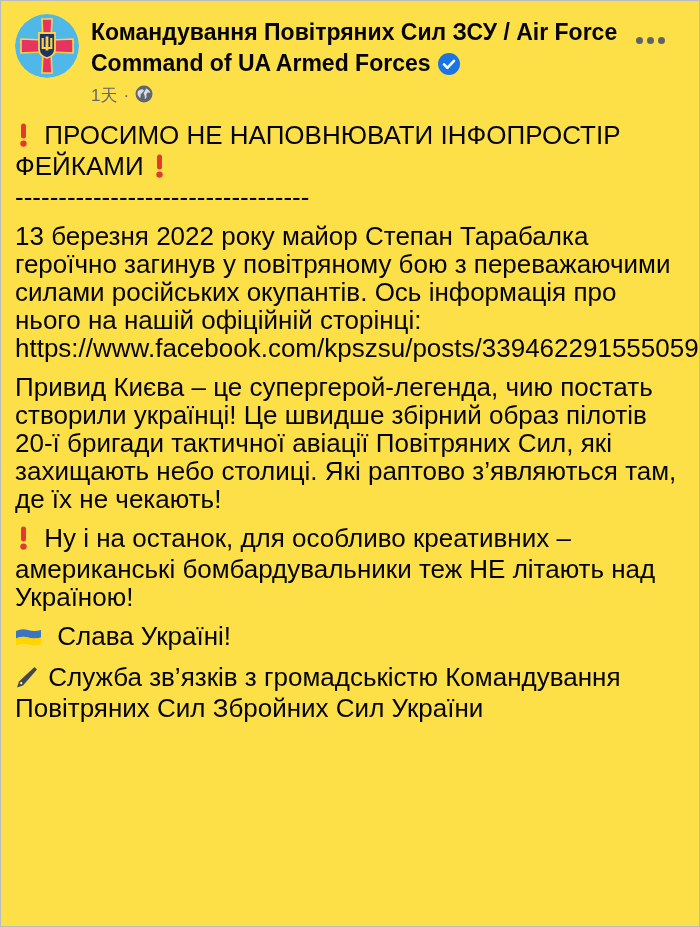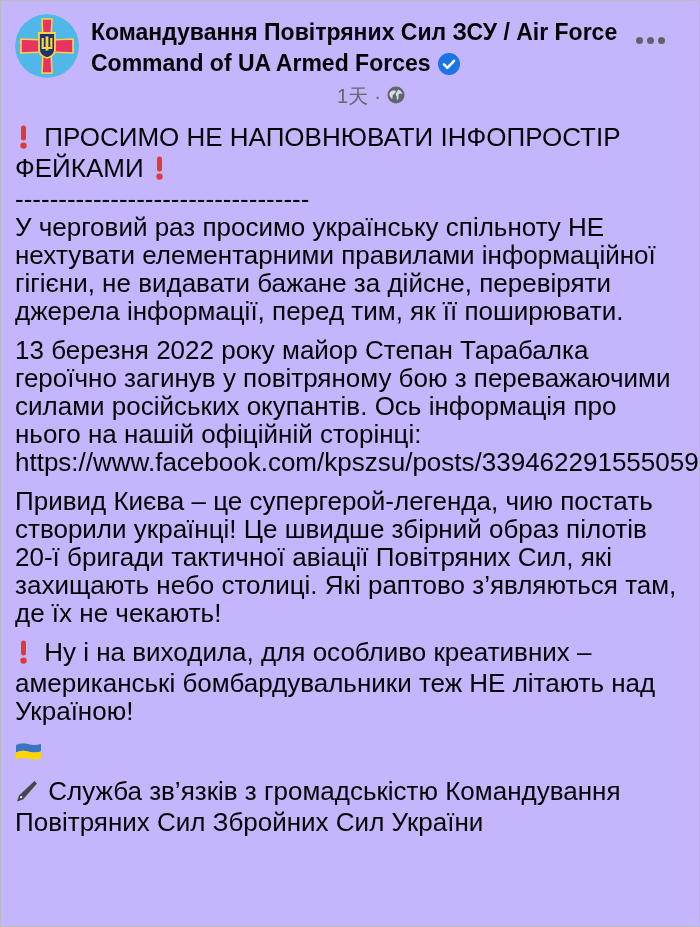--- a/index.html
+++ b/index.html
@@ -2,32 +2,32 @@
 <html style="--text: #050505; --muted: #65676b; --red: #e23a33; --verified: #1b74e4; --border: #b9bdc2;"><head>
 <meta charset="utf-8">
 <style>
   :root{
     --text:#050505; --muted:#65676b; --red:#e23a33; --verified:#1b74e4;
     --border:#b9bdc2;
   }
   *{box-sizing:border-box; margin:0; padding:0;}
   body{background:#fff; font-family:"Liberation Sans","DejaVu Sans",sans-serif;}
   .card{
-    width:700px; height:927px; background:#c4b5fd;
+    width:700px; height:927px; background:#fde047;
     border:1px solid var(--border); overflow:hidden; position:relative;
   }
   
   .header{display:flex; align-items:flex-start; padding:13px 16px 0 14px; position:relative;}
   .avatar{width:64px; height:64px; border-radius:50%; overflow:hidden; flex:0 0 64px; cursor:pointer;}
   .header-text{margin-left:12px; padding-top:3px; max-width:560px;}
   .page-name{
     font-size:23px; font-weight:700; color:var(--text); line-height:31px; cursor:pointer;
   }
   .verified{display:inline-block; vertical-align:-4px; margin-left:7px;}
-  .meta{margin-top:4px; font-size:20px; color:var(--muted); display:flex; align-items:center; gap:6px;justify-content:center;}
+  .meta{margin-top:4px; font-size:17px; color:var(--muted); display:flex; align-items:center; gap:6px;}
   .meta .ts{cursor:pointer;}
   .globe{display:inline-block; margin-top:2px;}
   .more{
     position:absolute; right:28px; top:30px; display:flex; gap:4px; padding:6px; cursor:pointer;
   }
   .more i{width:7px; height:7px; border-radius:50%; background:#5f6368; display:block;}
   
   .post{padding:0 14px;}
   .post p{font-size:26px; line-height:28px; color:var(--text); margin:11px 0;}
   .post p:first-child{margin-top:13px;}
@@ -92,35 +92,35 @@
       <p>
   <span class="excl-icon"><svg width="13" height="24" viewBox="0 0 13 24">
             <rect x="4" y="0.5" width="5" height="15" rx="2.5" fill="var(--red)"></rect>
             <circle cx="6.5" cy="20.6" r="3.2" fill="var(--red)"></circle>
           </svg></span>
 <span>ПРОСИМО НЕ НАПОВНЮВАТИ ІНФОПРОСТІР ФЕЙКАМИ</span>
   <span class="excl-icon"><svg width="13" height="24" viewBox="0 0 13 24">
             <rect x="4" y="0.5" width="5" height="15" rx="2.5" fill="var(--red)"></rect>
             <circle cx="6.5" cy="20.6" r="3.2" fill="var(--red)"></circle>
           </svg></span>
-<br><span>----------------------------------</span><br><span>У черговий раз просимо українську спільноту НЕ нехтувати елементарними правилами інформаційної гігієни, не видавати бажане за дійсне, перевіряти джерела інформації, перед тим, як її поширювати.</span></p>
+<br><span>----------------------------------</span><br></p>
       <p><span>13 березня 2022 року майор Степан Тарабалка героїчно загинув у повітряному бою з переважаючими силами російських окупантів. Ось інформація про нього на нашій офіційній сторінці: </span><span class="b">https://www.facebook.com/kpszsu/posts/339462291555059</span><span>.</span></p>
       <p><span>Привид Києва – це супергерой-легенда, чию постать створили українці! Це швидше збірний образ пілотів 20-ї бригади тактичної авіації Повітряних Сил, які захищають небо столиці. Які раптово з’являються там, де їх не чекають!</span></p>
       <p>
   <span class="excl-icon"><svg width="13" height="24" viewBox="0 0 13 24">
             <rect x="4" y="0.5" width="5" height="15" rx="2.5" fill="var(--red)"></rect>
             <circle cx="6.5" cy="20.6" r="3.2" fill="var(--red)"></circle>
           </svg></span>
-<span>Ну і на виходила, для особливо креативних – американські бомбардувальники теж НЕ літають над Україною!</span></p>
+<span>Ну і на останок, для особливо креативних – американські бомбардувальники теж НЕ літають над Україною!</span></p>
       <p>
   <span class="flag-icon"><svg width="27" height="20" viewBox="0 0 27 20">
             <path d="M1 4 Q 7 1 13 3 T 26 3 L26 10.5 Q 19 12.5 13 10.5 T 1 11.5 Z" fill="#3a75c4"></path>
             <path d="M1 11.5 Q 7 8.5 13 10.5 T 26 10.5 L26 17.5 Q 19 19.5 13 17.5 T 1 18.5 Z" fill="#ffd500"></path>
           </svg></span>
-</p>
+<span>Слава Україні!</span></p>
       <p>
   <span class="pen-icon"><svg width="23" height="23" viewBox="0 0 23 23">
             <path d="M19.5 1 L22 3.5 L8 19.5 L2 21.5 L4 15.5 Z" fill="#43484d"></path>
             <circle cx="6.2" cy="17.2" r="1.1" fill="#ffffff"></circle>
           </svg></span>
 <span>Служба зв’язків з громадськістю Командування Повітряних Сил Збройних Сил України</span></p>
     </div>
 
 </div>
 

